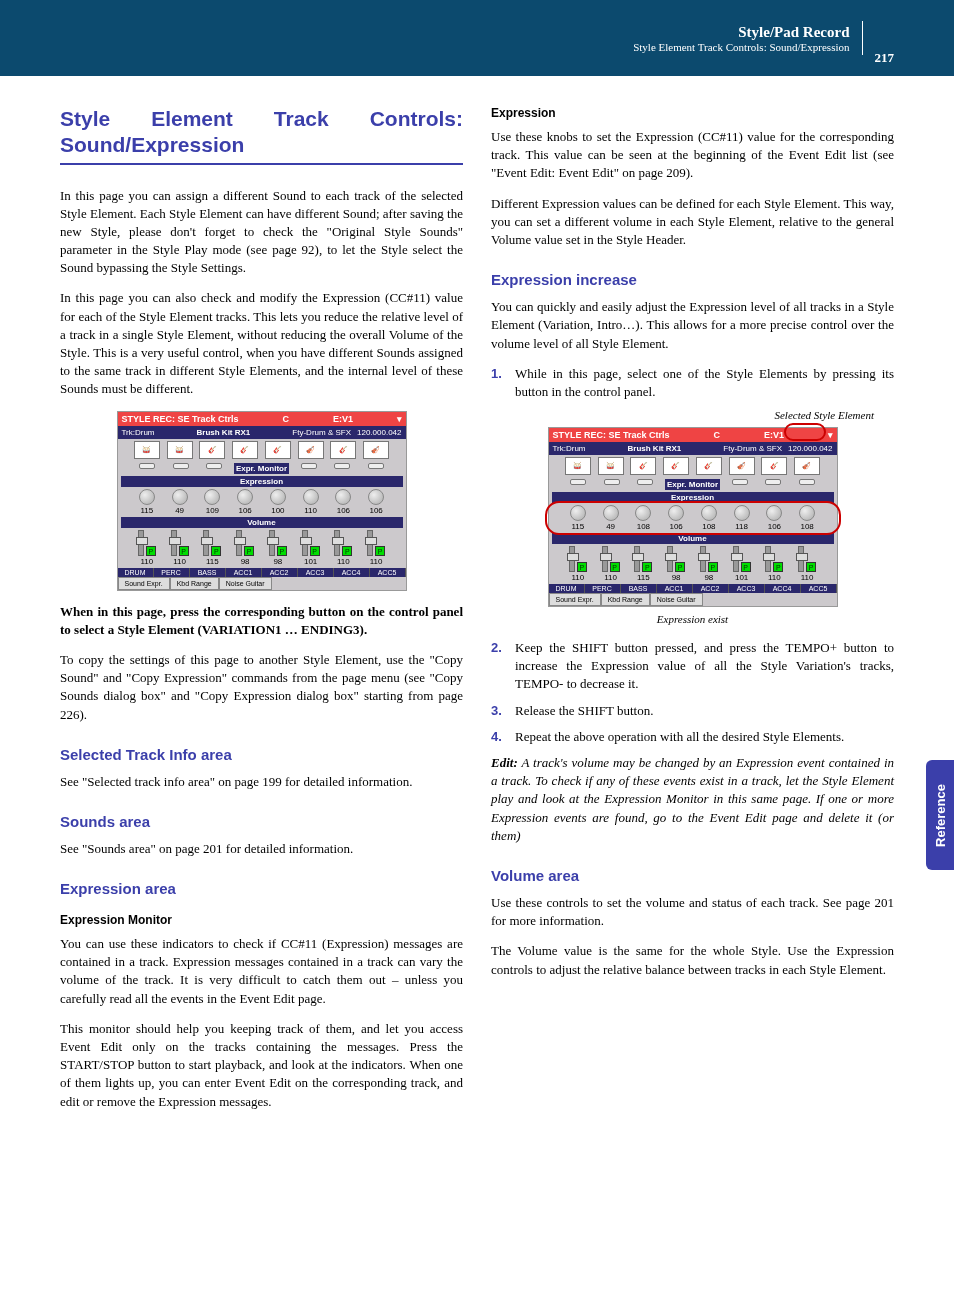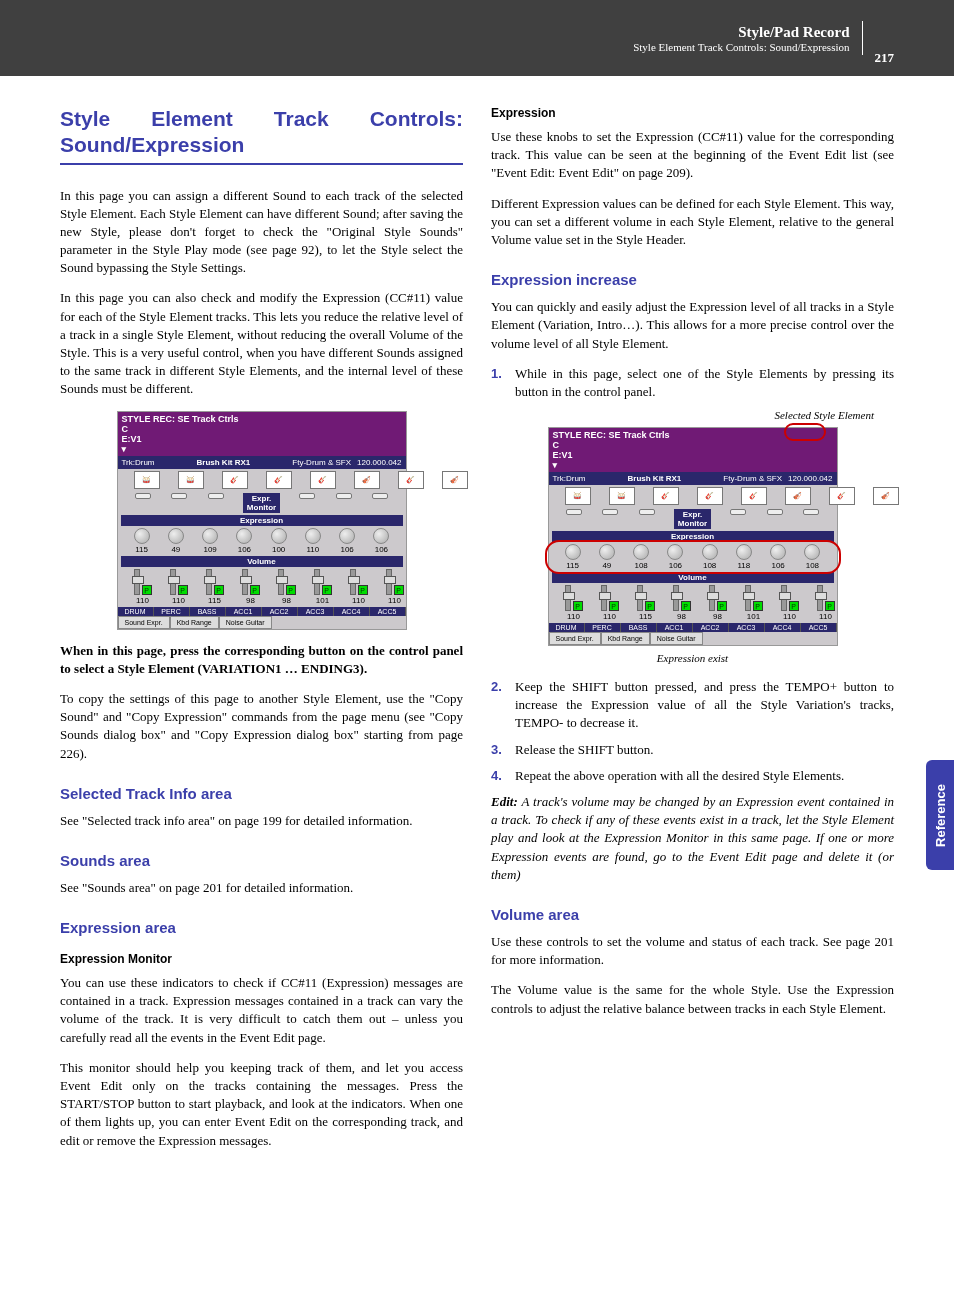--- a/index.html
+++ b/index.html
@@ -5,21 +5,21 @@
   * { box-sizing: border-box; margin: 0; padding: 0; }
   body {
     font-family: Georgia, 'Times New Roman', serif;
     background: #fff;
     width: 954px;
     margin: 0 auto;
     color: #000;
     position: relative;
   }
   .header-bar {
-    background: #404040;
+    background: #0c4a6e;
     color: #fff;
     padding: 10px 60px 10px 0;
     text-align: right;
     display: flex;
     justify-content: flex-end;
     align-items: center;
     gap: 12px;
     margin-bottom: 30px;
   }
   .header-left {
@@ -87,43 +87,42 @@
     width: 290px;
     margin: 12px auto;
   }
   .screen {
     border: 1px solid #999;
     background: #ccc9cc;
     font-family: Arial, sans-serif;
     font-size: 8px;
   }
   .screen-titlebar {
-    background: #701a75;
+    background: #ef4444;
     color: #fff;
     padding: 2px 4px;
     font-size: 9px;
     font-weight: bold;
     display: flex;
-    justify-content: center;
-    flex-direction: column;
+    justify-content: space-between;
   }
   .screen-trackbar {
     background: #2a276b;
     color: #fff;
     padding: 2px 4px;
     font-size: 8px;
     display: flex;
     gap: 6px;
   }
   .screen-trackbar .trk { flex: 0 0 auto; }
   .screen-trackbar .kit { font-weight: bold; flex: 1; text-align: center; }
   .screen-row {
     display: flex;
     padding: 2px 16px;
-    gap: 18px;
+    gap: 6px;
   }
   .screen-cell {
     flex: 1;
     text-align: center;
     display: flex;
     flex-direction: column;
     align-items: center;
     gap: 1px;
   }
   .icon-box {

